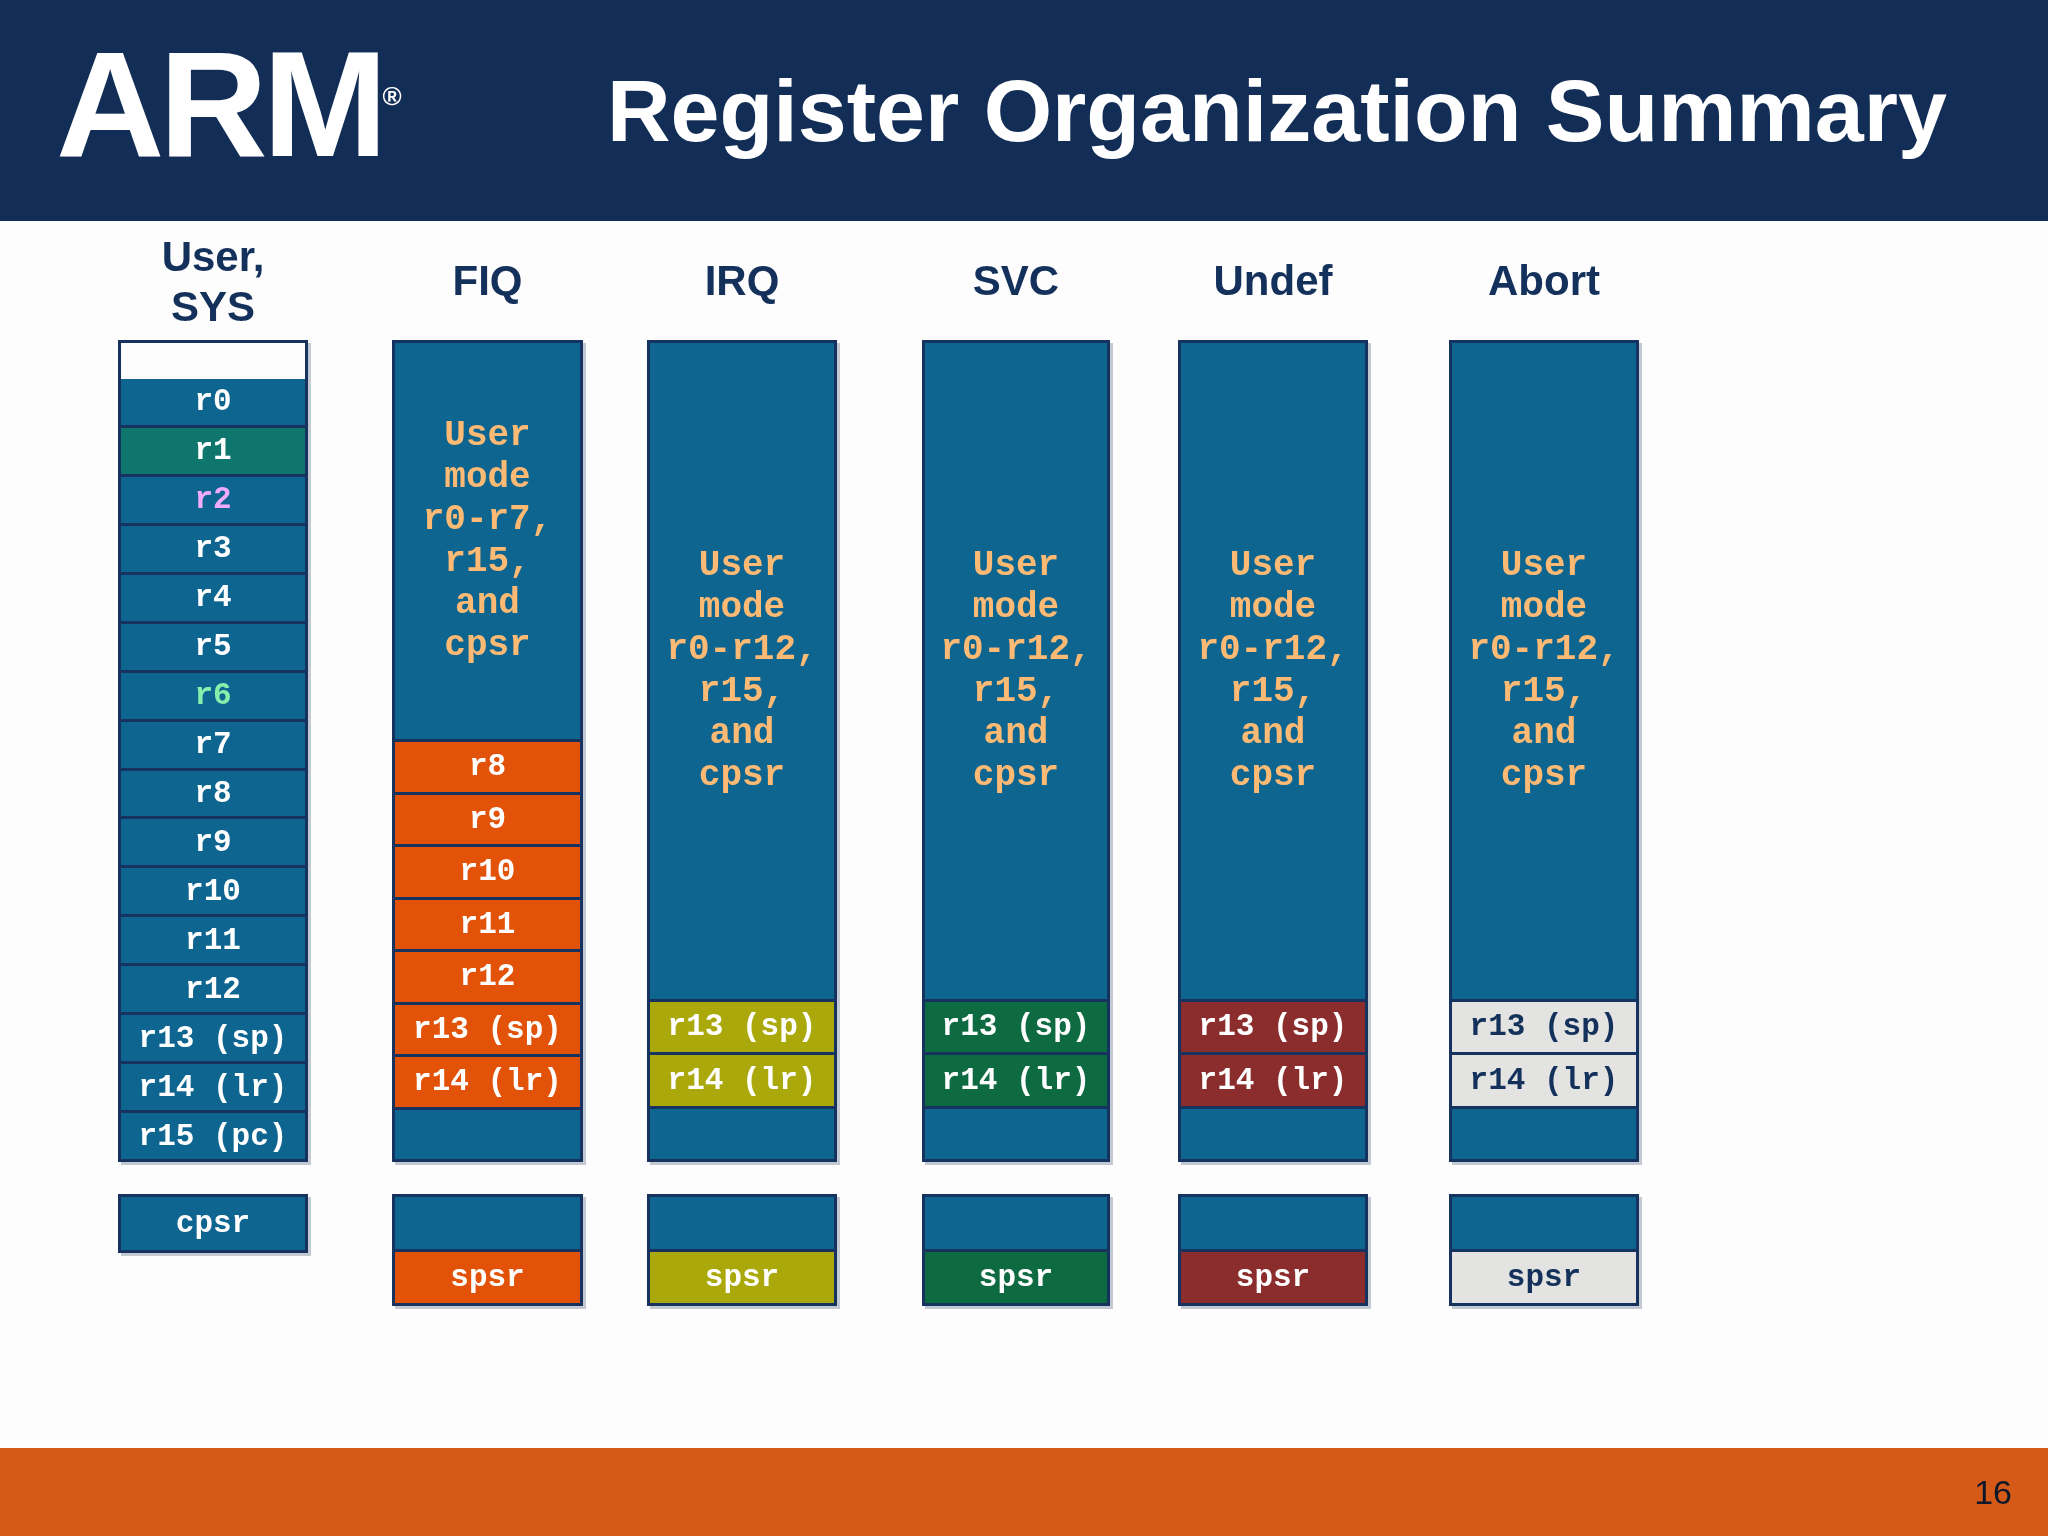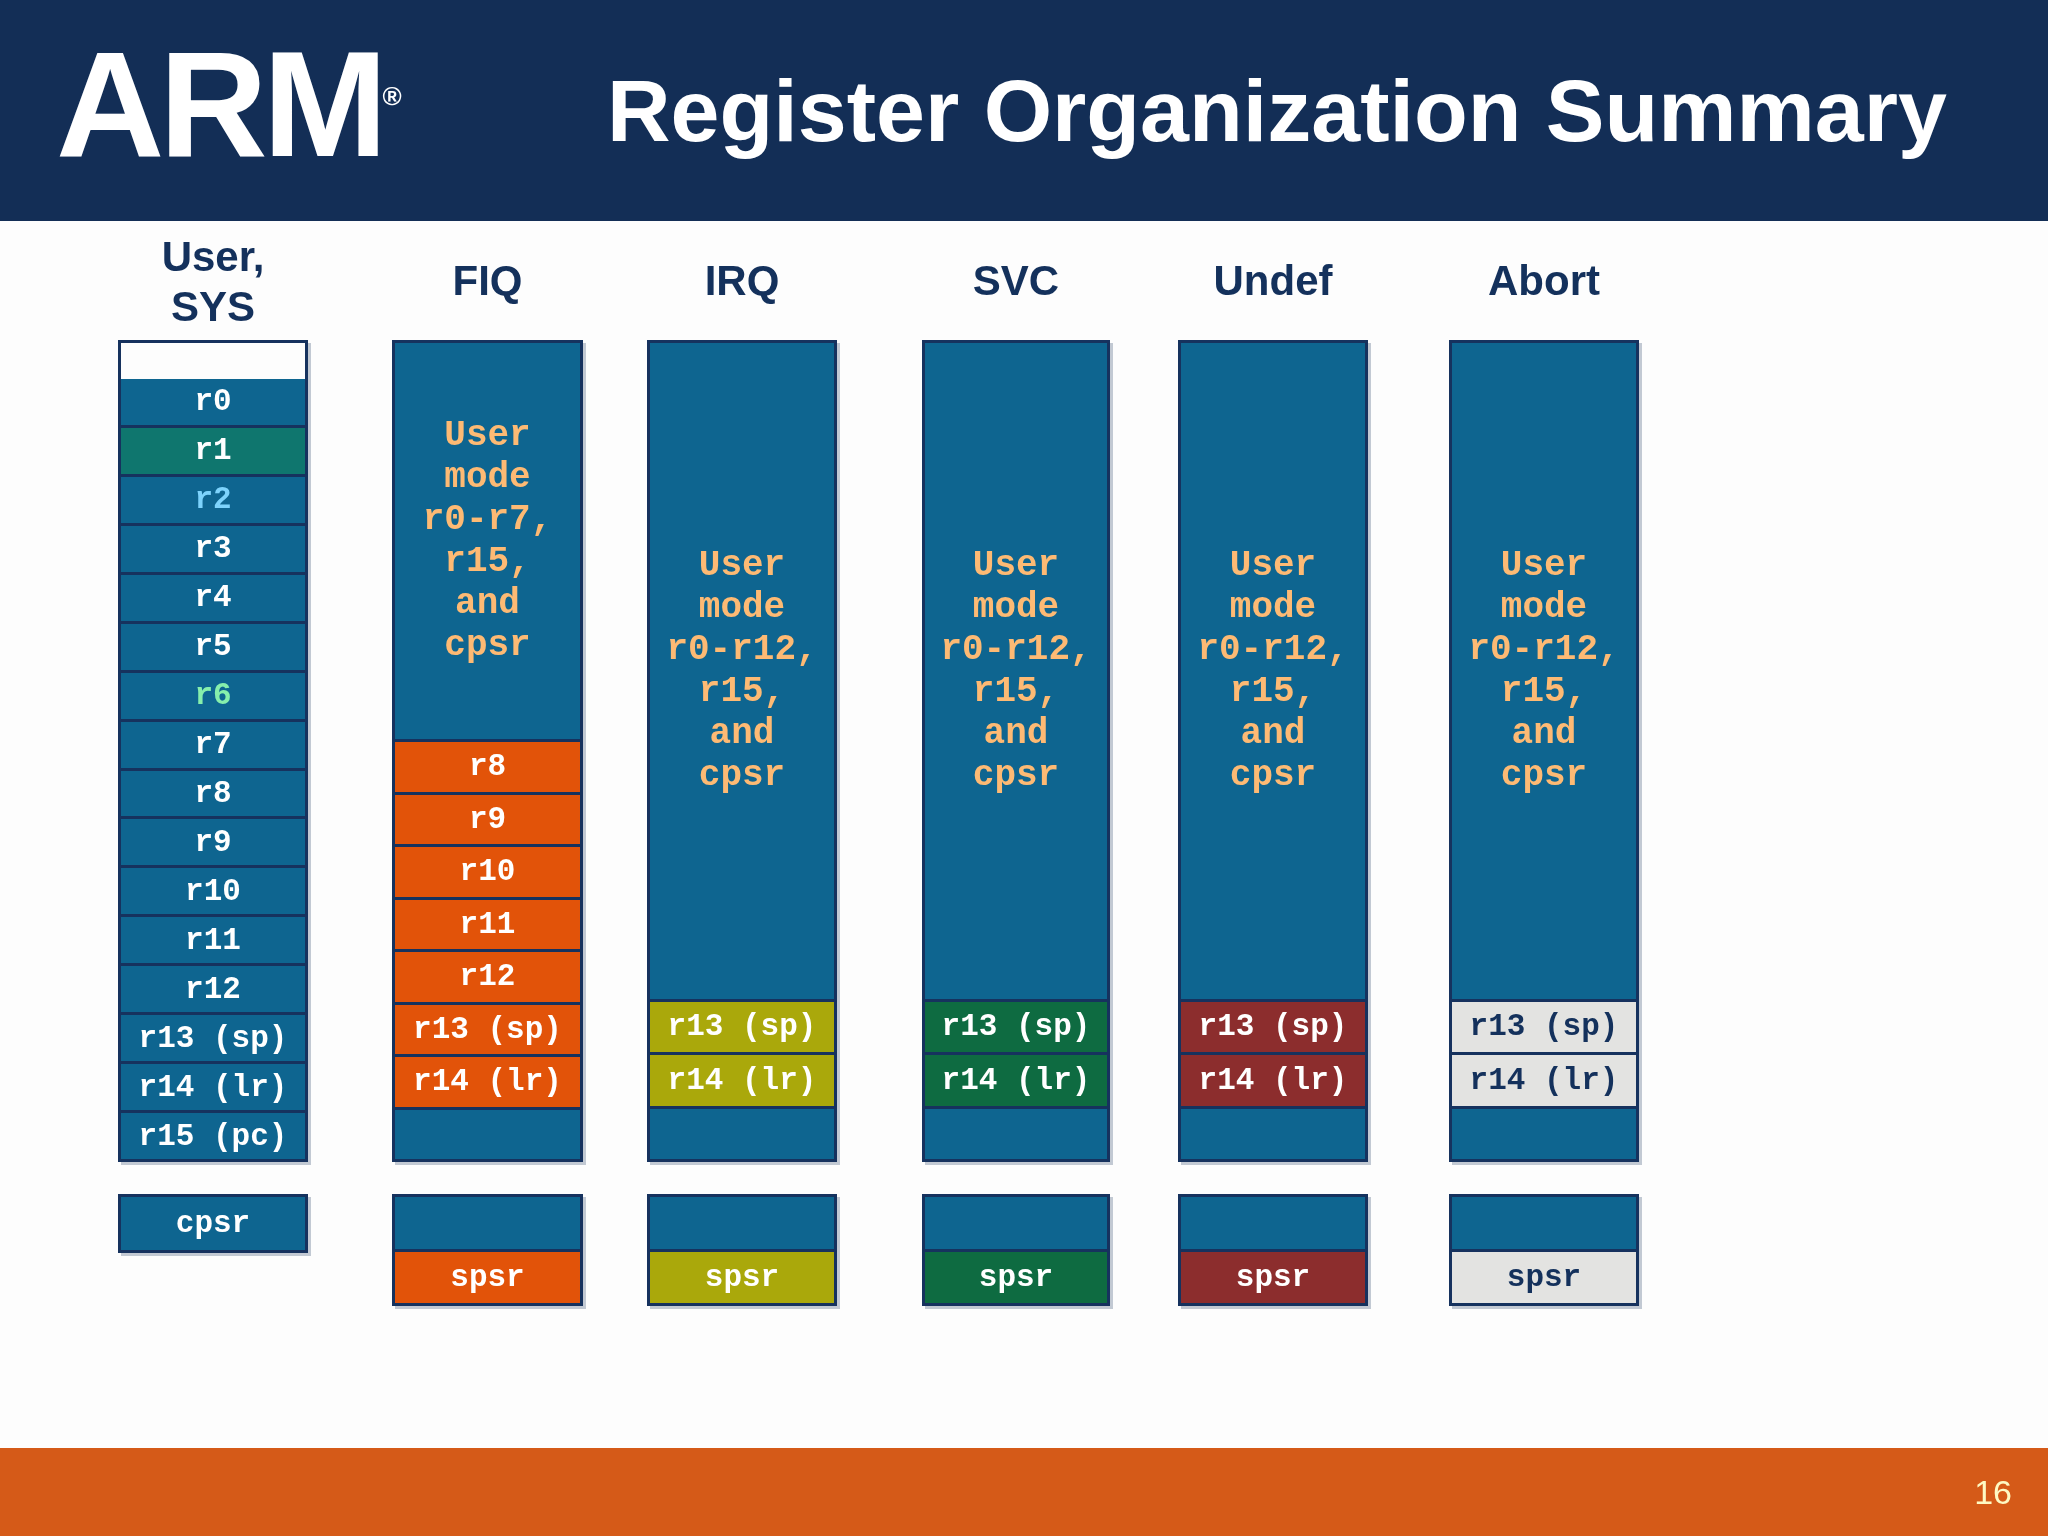--- a/index.html
+++ b/index.html
@@ -47,41 +47,41 @@
   }
   
   .note{
     position:absolute;left:128px;top:1382px;color:#14315c;
     font-size:44px;font-weight:700;white-space:nowrap;
   }
   .footer-bar{
     position:absolute;left:0;top:1448px;width:2048px;height:88px;background:#d55a18;
     display:flex;align-items:center;justify-content:flex-end;
   }
-  .page-number{color:#fef9c3;font-size:34px;padding-right:36px;}
+  .page-number{color:#0f172a;font-size:34px;padding-right:36px;}
 </style>
 </head>
 <body>
 
 <div class="slide">
 
   <div class="top-bar" style="background: rgb(19, 46, 86);">
     <div class="arm-logo"><span>ARM</span><sup>®</sup></div>
     <div class="slide-title">Register Organization Summary</div>
   </div>
 
   <div id="diagram">
       <div class="col-header" style="left: 118px; width: 190px; top: 232px;">
         <div>User,</div>
         <div>SYS</div>
       </div>
       <div class="column" style="left: 118px; width: 190px;">
         <div class="cell" style="background: rgb(14, 101, 144); color: rgb(255, 255, 255); margin-top: 36px;">r0</div>
         <div class="cell" style="background: #0f766e; color: rgb(255, 255, 255);">r1</div>
-        <div class="cell" style="background: rgb(14, 101, 144); color: #7dd3fc;">r2</div>
+        <div class="cell" style="background: rgb(14, 101, 144); color: #f0abfc;">r2</div>
         <div class="cell" style="background: rgb(14, 101, 144); color: rgb(255, 255, 255);">r3</div>
         <div class="cell" style="background: rgb(14, 101, 144); color: rgb(255, 255, 255);">r4</div>
         <div class="cell" style="background: rgb(14, 101, 144); color: rgb(255, 255, 255);">r5</div>
         <div class="cell" style="background: rgb(14, 101, 144); color: #86efac;">r6</div>
         <div class="cell" style="background: rgb(14, 101, 144); color: rgb(255, 255, 255);">r7</div>
         <div class="cell" style="background: rgb(14, 101, 144); color: rgb(255, 255, 255);">r8</div>
         <div class="cell" style="background: rgb(14, 101, 144); color: rgb(255, 255, 255);">r9</div>
         <div class="cell" style="background: rgb(14, 101, 144); color: rgb(255, 255, 255);">r10</div>
         <div class="cell" style="background: rgb(14, 101, 144); color: rgb(255, 255, 255);">r11</div>
         <div class="cell" style="background: rgb(14, 101, 144); color: rgb(255, 255, 255);">r12</div>

